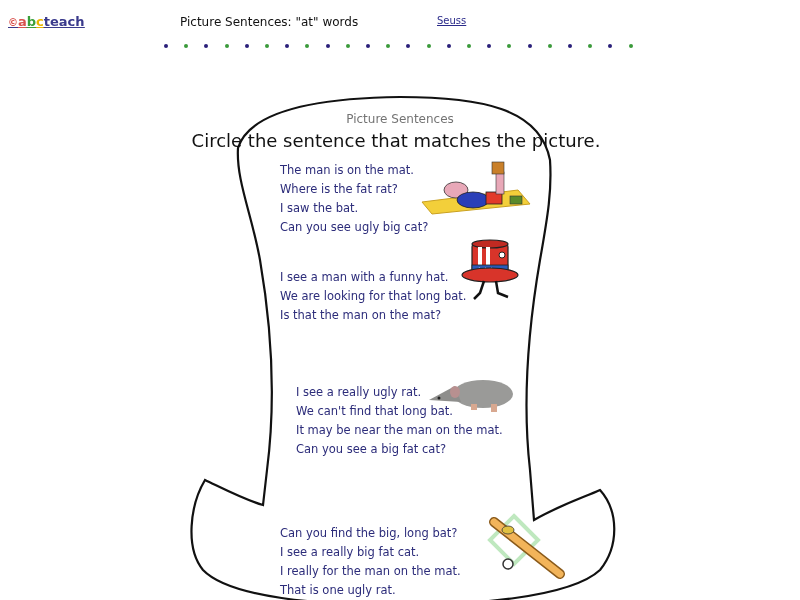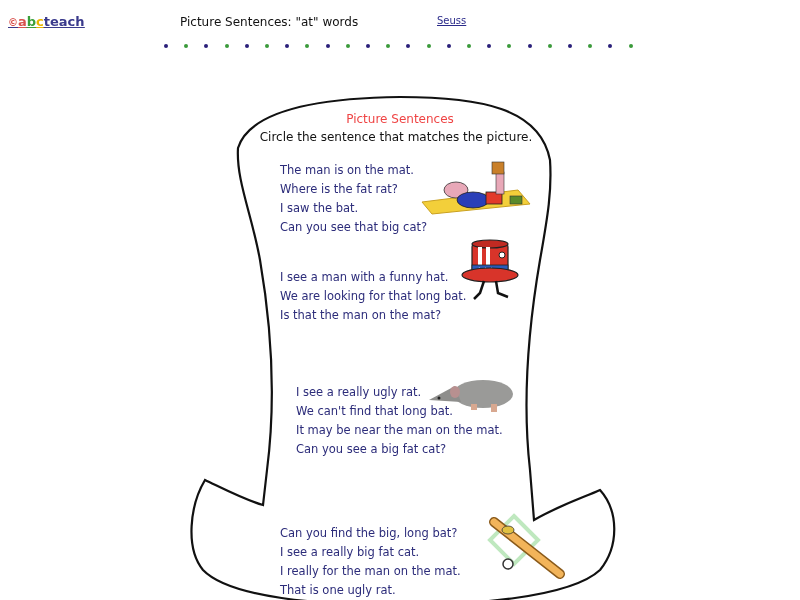--- a/index.html
+++ b/index.html
@@ -24,25 +24,25 @@
     }
     .dots {
       position:absolute; left:164px; top:44px; width:480px; height:8px;
     }
     .dot {
       position:absolute; top:0; width:4px; height:4px; border-radius:50%;
     }
     .hat-svg { position:absolute; left:0; top:0; }
     .ws-title {
       position:absolute; left:0; width:800px; top:112px; text-align:center;
-      font-size:12px; color:#ef4444;
+      font-size:12px; color:#737373;
     }
     .ws-instr {
       position:absolute; left:0; width:792px; top:130px; text-align:center;
-      font-size:12px; color:#111;
+      font-size:18px; color:#111;
     }
     .group {
       position:absolute; left:280px;
     }
     .sentence {
       font-size:11.5px; color:#2c2c7a; line-height:19px; white-space:nowrap;
       cursor:pointer;
     }
     .pic { position:absolute; }
   </style>
@@ -99,21 +99,21 @@
            C 252 215, 236 180, 238 148 Z" fill="#ffffff" stroke="#111111" stroke-width="2.2"></path>
 </svg>
 
 <div class="ws-title">Picture Sentences</div>
 <div class="ws-instr">Circle the sentence that matches the picture.</div>
 
 <div class="group" style="top:161px;">
   <div class="sentence">The man is on the mat.</div>
   <div class="sentence">Where is the fat rat?</div>
   <div class="sentence">I saw the bat.</div>
-  <div class="sentence">Can you see that big cat?</div>
+  <div class="sentence">Can you see ugly big cat?</div>
 </div>
 <svg class="pic" style="left:418px;top:158px;" width="115" height="60">
   <polygon points="4,44 100,32 112,46 14,56" fill="#f3cf3a" stroke="#c9a020" stroke-width="1"></polygon>
   <ellipse cx="38" cy="32" rx="12" ry="8" fill="#e8a8b8" stroke="#333" stroke-width="0.8"></ellipse>
   <ellipse cx="55" cy="42" rx="16" ry="8" fill="#2a3fb8" stroke="#222" stroke-width="0.8"></ellipse>
   <rect x="68" y="34" width="16" height="12" fill="#e23a2a" stroke="#222" stroke-width="0.8"></rect>
   <rect x="78" y="14" width="8" height="22" fill="#e8a8b8" stroke="#333" stroke-width="0.6"></rect>
   <rect x="74" y="4" width="12" height="12" fill="#c9802a" stroke="#333" stroke-width="0.6"></rect>
   <rect x="92" y="38" width="12" height="8" fill="#5a8a2a" stroke="#333" stroke-width="0.6"></rect>
 </svg>

